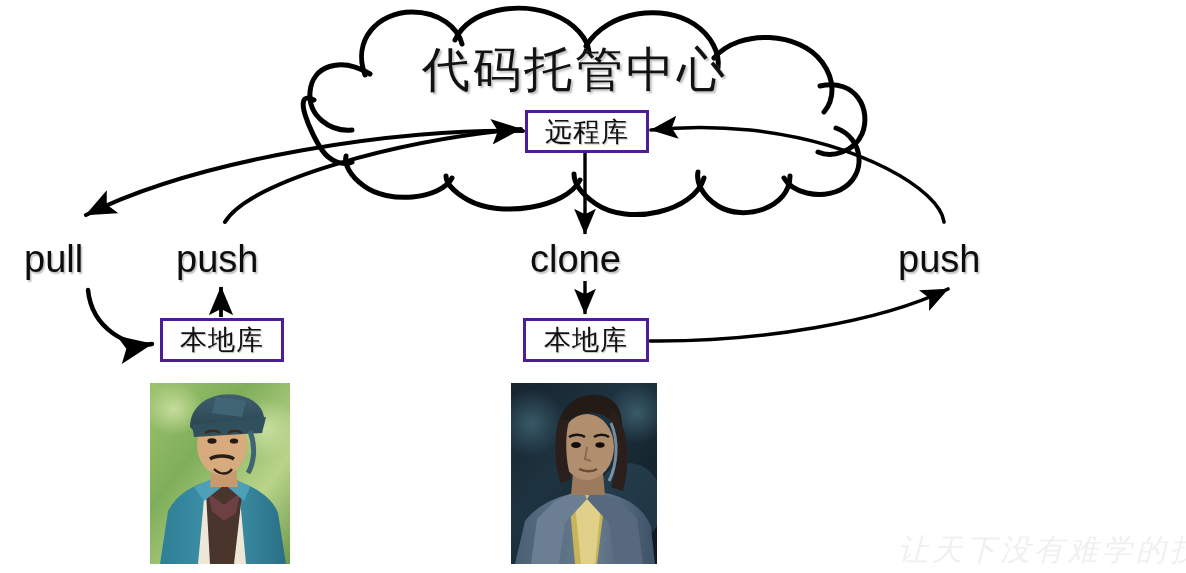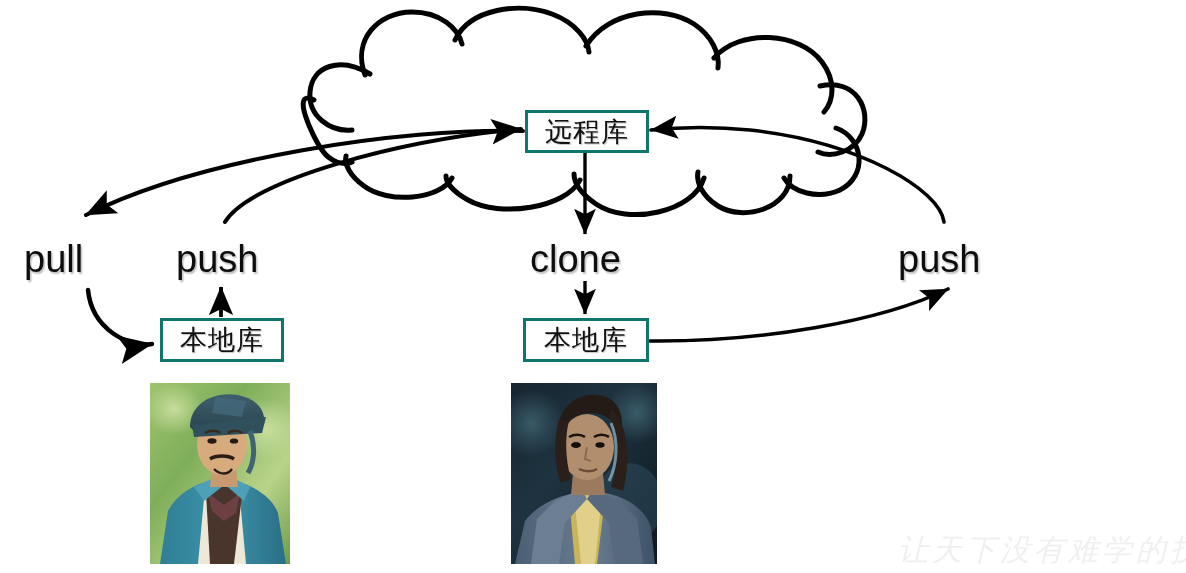--- a/index.html
+++ b/index.html
@@ -20,21 +20,21 @@
   #diagram-svg {
     position: absolute;
     left: 0;
     top: 0;
     width: 1186px;
     height: 573px;
   }
   .node-box {
     position: absolute;
     box-sizing: border-box;
-    border: 3px solid #0f766e;
+    border: 3px solid #4c1d95;
     background: #ffffff;
     display: flex;
     align-items: center;
     justify-content: center;
     font-family: "Liberation Serif", serif;
     font-size: 27px;
     color: #111111;
     letter-spacing: 1px;
     text-shadow: 1px 1px 1px rgba(120,120,120,0.45);
   }
@@ -234,20 +234,21 @@
         <path d="M83,54 C87,51 94,51 98,54" stroke="#1b1310" stroke-width="2.6" fill="none"></path>
 
         <path d="M76,64 L74,76 L80,78" stroke="#8b6b50" stroke-width="2" fill="none"></path>
         <path d="M68,86 C74,89 82,89 86,86" stroke="#6b4a38" stroke-width="2.4" fill="none"></path>
 
         <path d="M100,40 C108,58 106,82 98,98" stroke="#9ec4d8" stroke-width="3" fill="none" opacity="0.65"></path>
       </g>
     </g>
   </svg>
 
+  <div class="cloud-title" style="left:422px; top:38px;">代码托管中心</div>
 
   <div class="node-box" style="left:525px; top:110px; width:124px; height:43px;">
     <span>远程库</span>
   </div>
 
   <div class="node-box" style="left:160px; top:318px; width:124px; height:44px;">
     <span>本地库</span>
   </div>
 
   <div class="node-box" style="left:523px; top:318px; width:126px; height:44px;">

